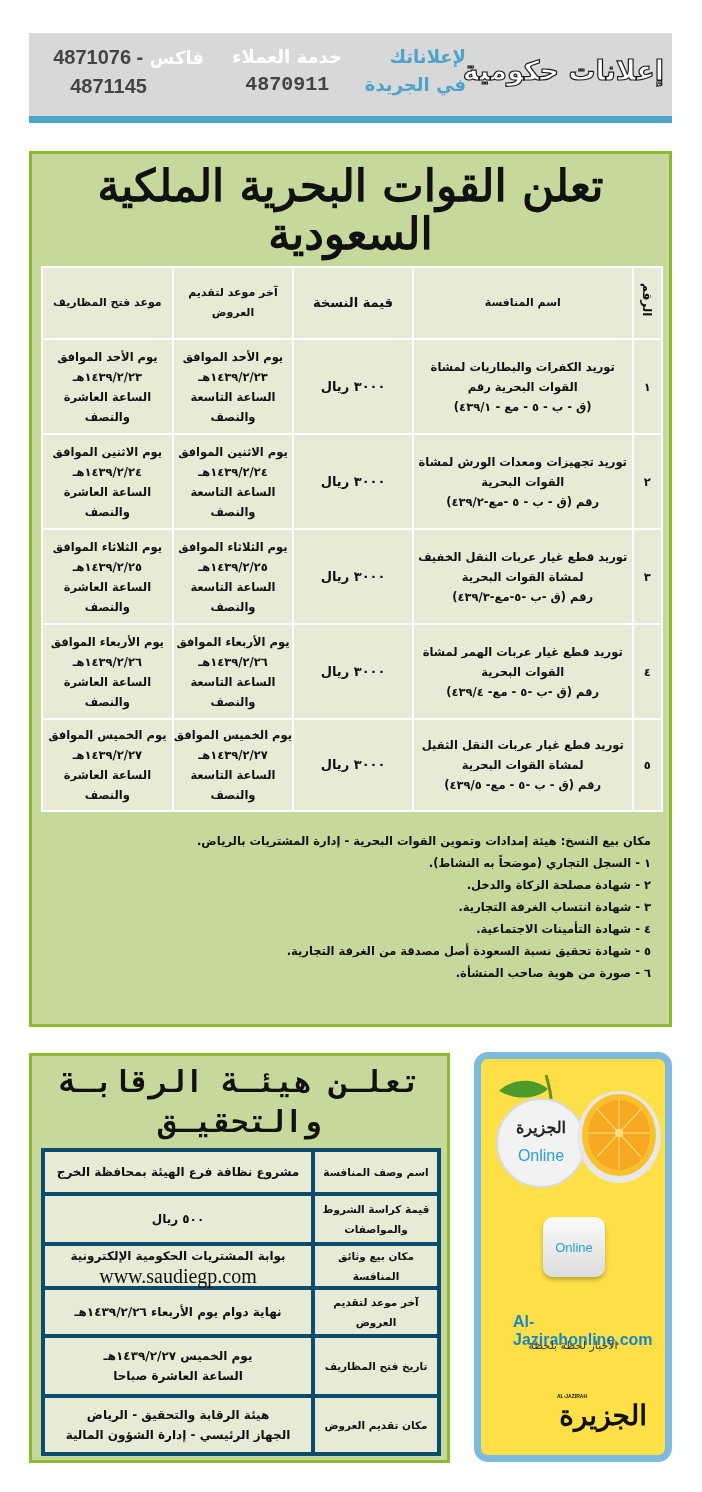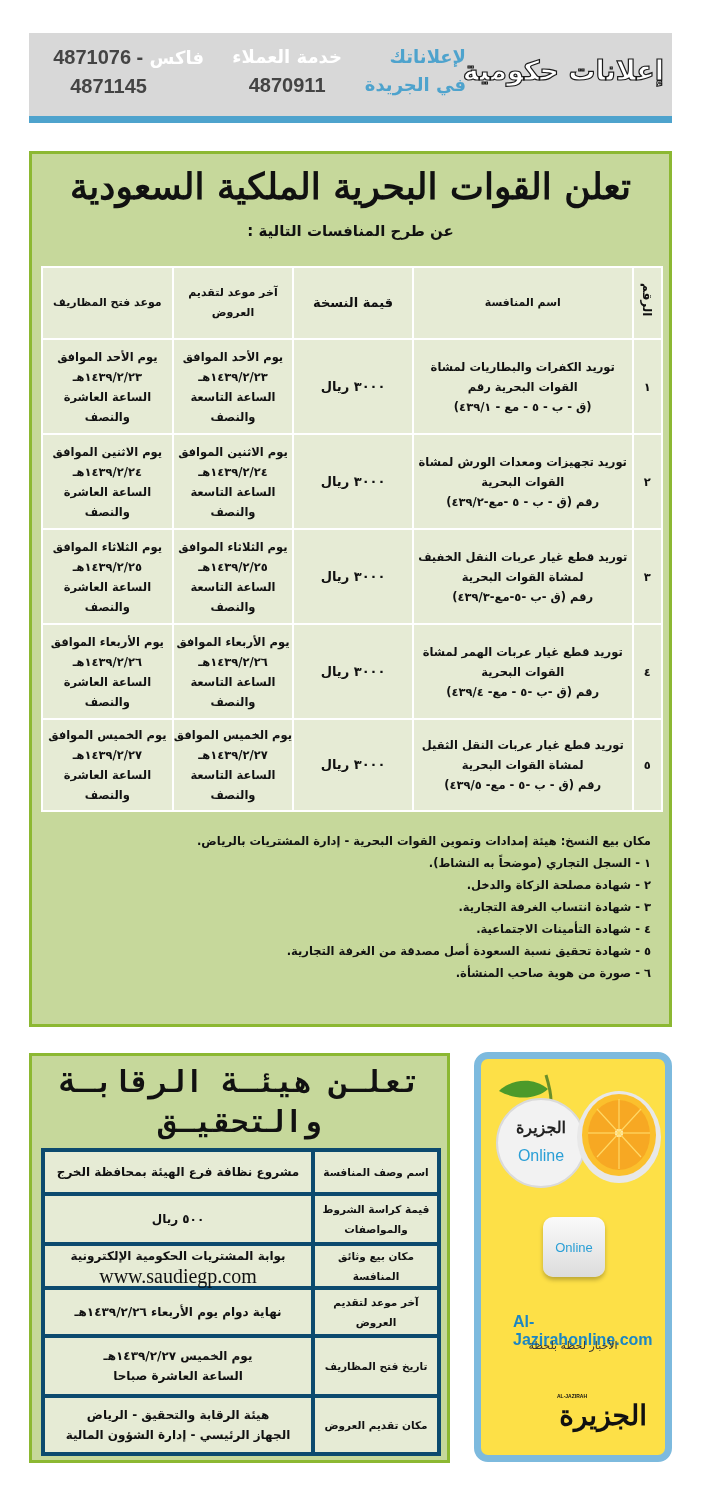--- a/index.html
+++ b/index.html
@@ -21,38 +21,38 @@
     -webkit-text-stroke: 1.2px #1a1a1a; letter-spacing: 0;
     direction: rtl;
   }
   .header-col {
     position: absolute; direction: rtl; text-align: right;
     font-weight: bold;
   }
   .hc-ads { right: 206px; top: 10px; font-size: 18px; color: #4ea3cd; line-height: 28px; }
   .hc-cs { right: 330px; top: 10px; font-size: 18px; line-height: 28px; text-align: center; }
   .hc-cs .lbl { color: #ffffff; }
-  .hc-cs .num { color: #444; font-family: Liberation Sans, sans-serif; font-size: 20px; display:block; text-align:center; }
+  .hc-cs .num { color: #444; font-family: Liberation Mono, monospace; font-size: 20px; display:block; text-align:center; }
   .hc-fax { right: 468px; top: 10px; font-size: 18px; line-height: 28px; }
   .hc-fax .lbl { color: #ffffff; }
   .hc-fax .num { color: #444; font-family: "Liberation Sans", sans-serif; font-size: 20px; }
   .hc-fax .num2 { display:block; color: #444; font-family: "Liberation Sans", sans-serif; font-size: 20px; text-align:center; margin-right: 40px; }
 
   
   .green-box {
     position: absolute; background: #c6d89b; border: 3px solid #8cb832;
   }
   .box1 { left: 29px; top: 151px; width: 643px; height: 876px; }
   .box2 { left: 29px; top: 1053px; width: 421px; height: 410px; }
 
   .box-title {
     text-align: center; direction: rtl; font-weight: bold; color: #111;
     font-family: "DejaVu Serif", serif;
   }
-  .box1 .box-title { font-size: 36px; margin-top: 8px; line-height: 48px; }
+  .box1 .box-title { font-size: 44px; margin-top: 8px; line-height: 48px; }
   .box-sub { text-align: center; direction: rtl; font-weight: bold; font-size: 15px; color: #111; }
   .box1 .box-sub { margin-top: 12px; }
 
   
   table { border-collapse: collapse; direction: rtl; }
   .t1 {
     position: absolute; left: 9px; top: 112px; width: 622px;
     background: #e6ebd5;
   }
   .t1 td, .t1 th {

